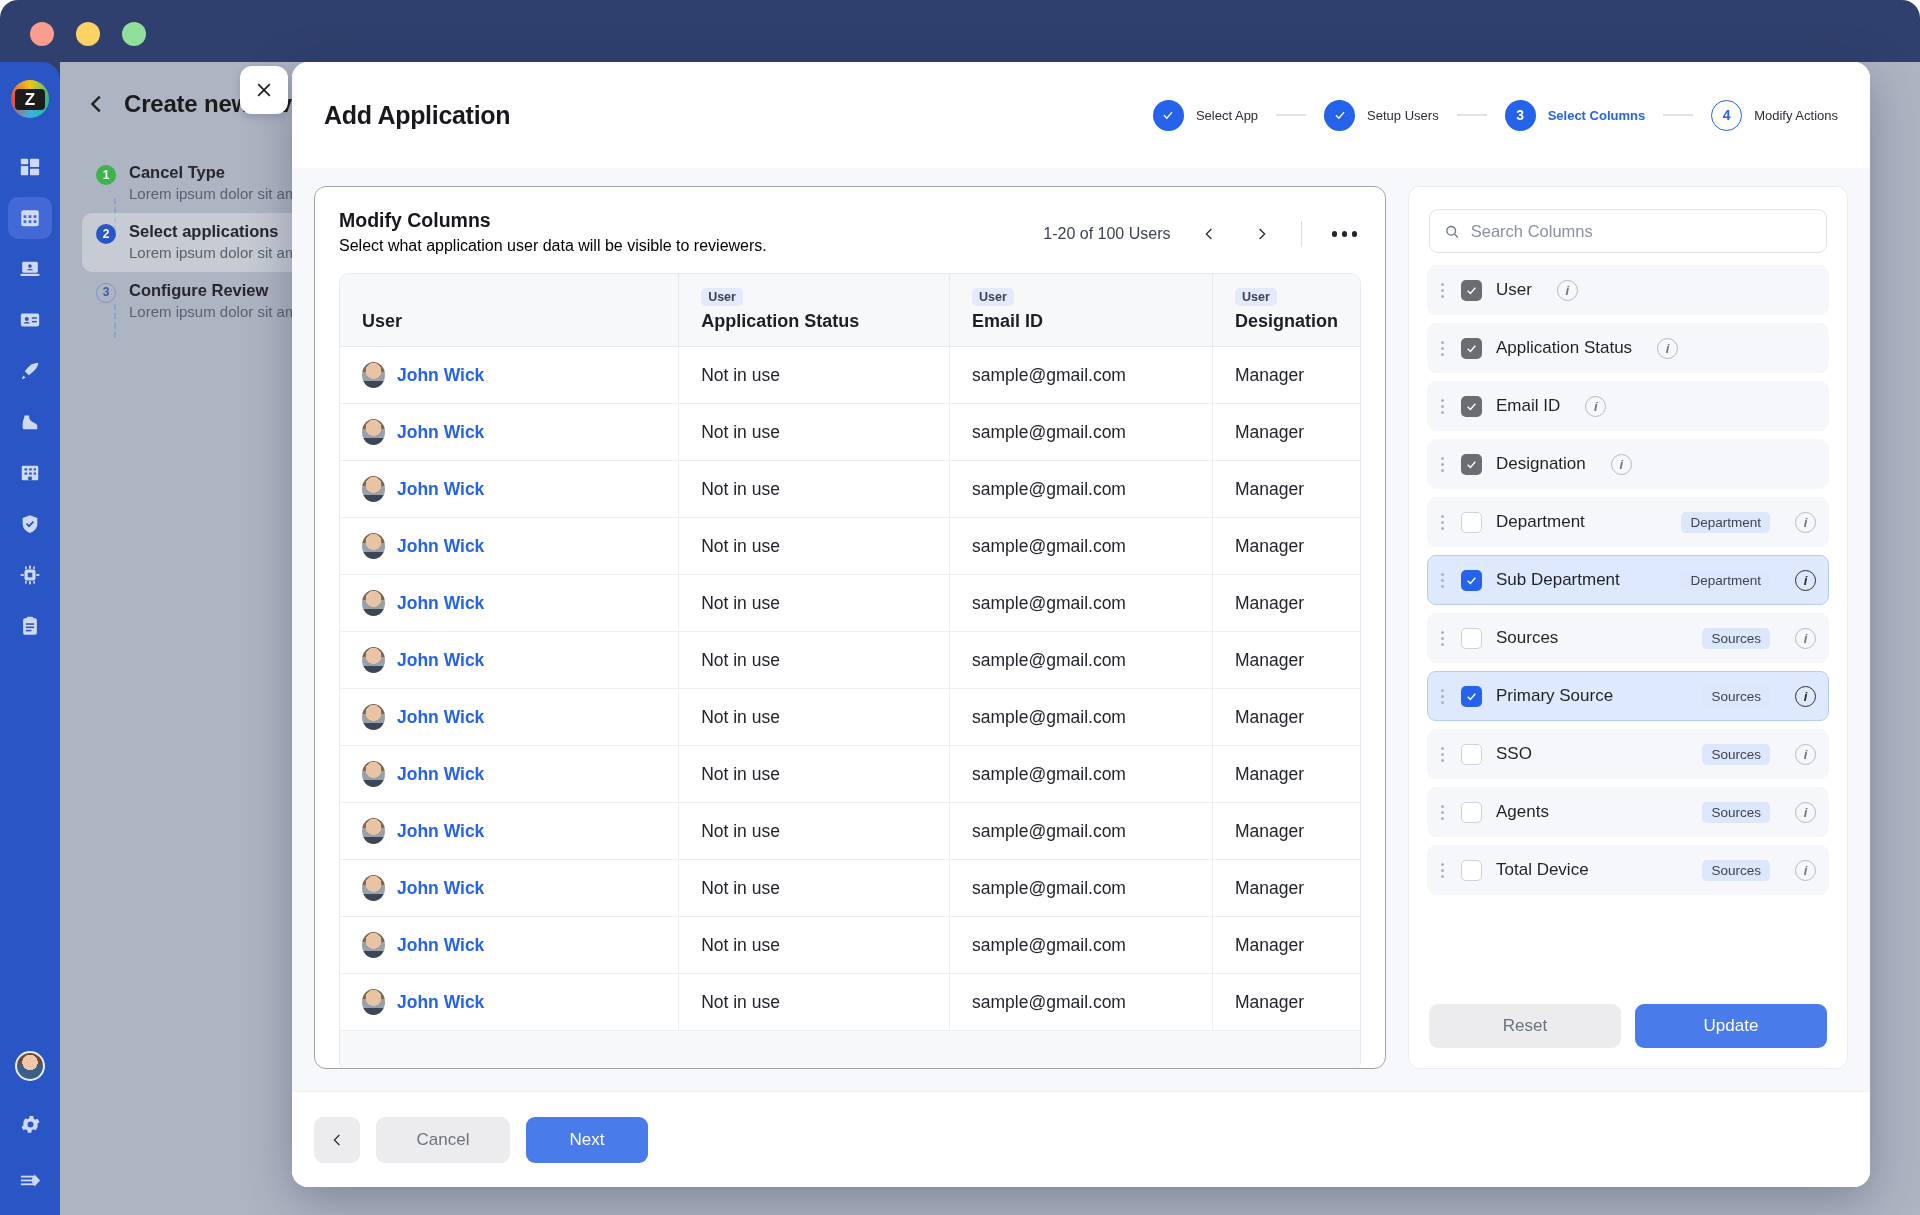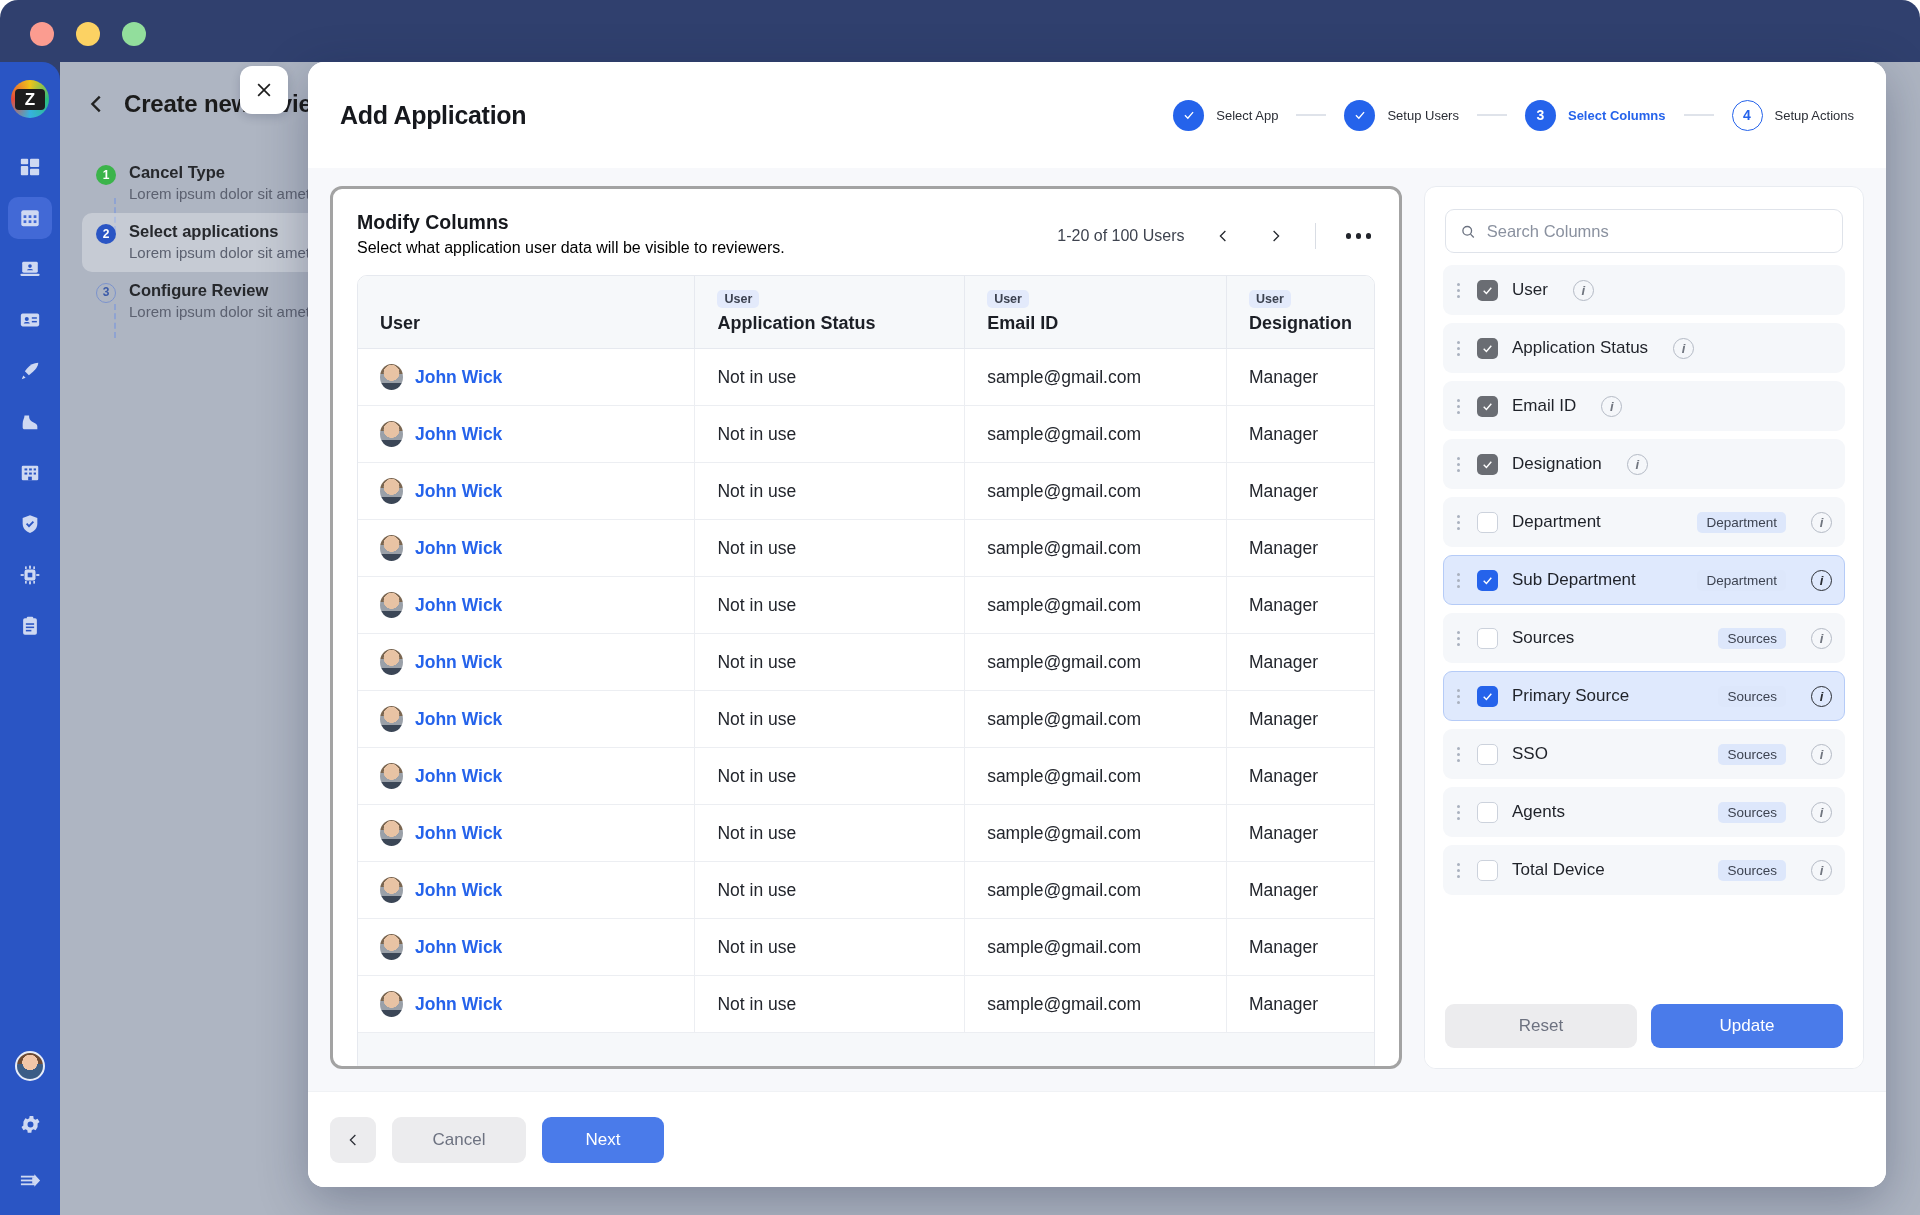--- a/index.html
+++ b/index.html
@@ -81,21 +81,21 @@
   .step-num.active { background: #2a55c4; color: #fff; }
   .step-num.todo { background: transparent; color: #3b5aa8; border: 1.6px solid #7c93cd; line-height: 17px; }
   .step-title { font-size: 16.5px; font-weight: 700; color: #26282c; }
   .step-sub { font-size: 15px; color: #5c6170; margin-top: 3px; }
   .step-line {
     position: absolute; left: 32px; width: 0; border-left: 2px dashed #8fa3d2; height: 34px;
   }
 
   
   .modal {
-    position: absolute; left: 308px; top: 62px; width: 1578px; height: 1125px;
+    position: absolute; left: 292px; top: 62px; width: 1578px; height: 1125px;
     background: #ffffff; border-radius: 16px;
     box-shadow: 0 14px 50px rgba(18,28,58,.30);
     display: flex; flex-direction: column; overflow: hidden;
   }
   .close-btn {
     position: absolute; left: 240px; top: 66px; width: 48px; height: 48px;
     background: #fff; border-radius: 12px; z-index: 20;
     display: flex; align-items: center; justify-content: center;
     box-shadow: 0 3px 10px rgba(20,30,60,.18);
   }
@@ -122,21 +122,21 @@
   .sp-dash { width: 30px; height: 2px; background: #dfe3ea; margin: 0 18px; }
 
   .modal-body {
     flex: 1; display: flex; gap: 22px; padding: 0 22px 0 22px;
     background: #f7f8fb; overflow: hidden;
   }
 
   
   .tbl-card {
     flex: 1; background: #fff; border-radius: 12px; margin: 18px 0 22px 0;
-    border: 3px solid #a3a3a3; display: flex; flex-direction: column; overflow: hidden;
+    border: 1px solid #a3a3a3; display: flex; flex-direction: column; overflow: hidden;
   }
   .tbl-head { display: flex; align-items: flex-start; padding: 22px 24px 18px 24px; }
   .tbl-h1 { font-size: 19.5px; font-weight: 700; color: #16181d; }
   .tbl-h2 { font-size: 16px; color: #000000; margin-top: 5px; }
   .tbl-tools { margin-left: auto; display: flex; align-items: center; gap: 26px; padding-top: 12px; }
   .pg-count { font-size: 16px; color: #3e434f; margin-left: 36px; }
   .pg-btn { width: 26px; height: 26px; display: flex; align-items: center; justify-content: center; }
   .pg-btn svg { width: 15px; height: 18px; stroke: #22252c; stroke-width: 2; fill: none; }
   .pg-sep { width: 1px; height: 26px; background: #d9dde4; }
   .dots { display: flex; gap: 4.5px; padding: 0 4px; }
@@ -424,21 +424,21 @@
         <div class="sp-dash"></div>
 
         <div class="sp">
           <div class="sp-bubble on">3</div>
           <div class="sp-label blue">Select Columns</div>
         </div>
         <div class="sp-dash"></div>
 
         <div class="sp">
           <div class="sp-bubble off">4</div>
-          <div class="sp-label">Setup Actions</div>
+          <div class="sp-label">Modify Actions</div>
         </div>
       </div>
     </div>
 
     <div class="modal-body">
 
       <div class="tbl-card">
         <div class="tbl-head">
           <div>
             <div class="tbl-h1">Modify Columns</div>

